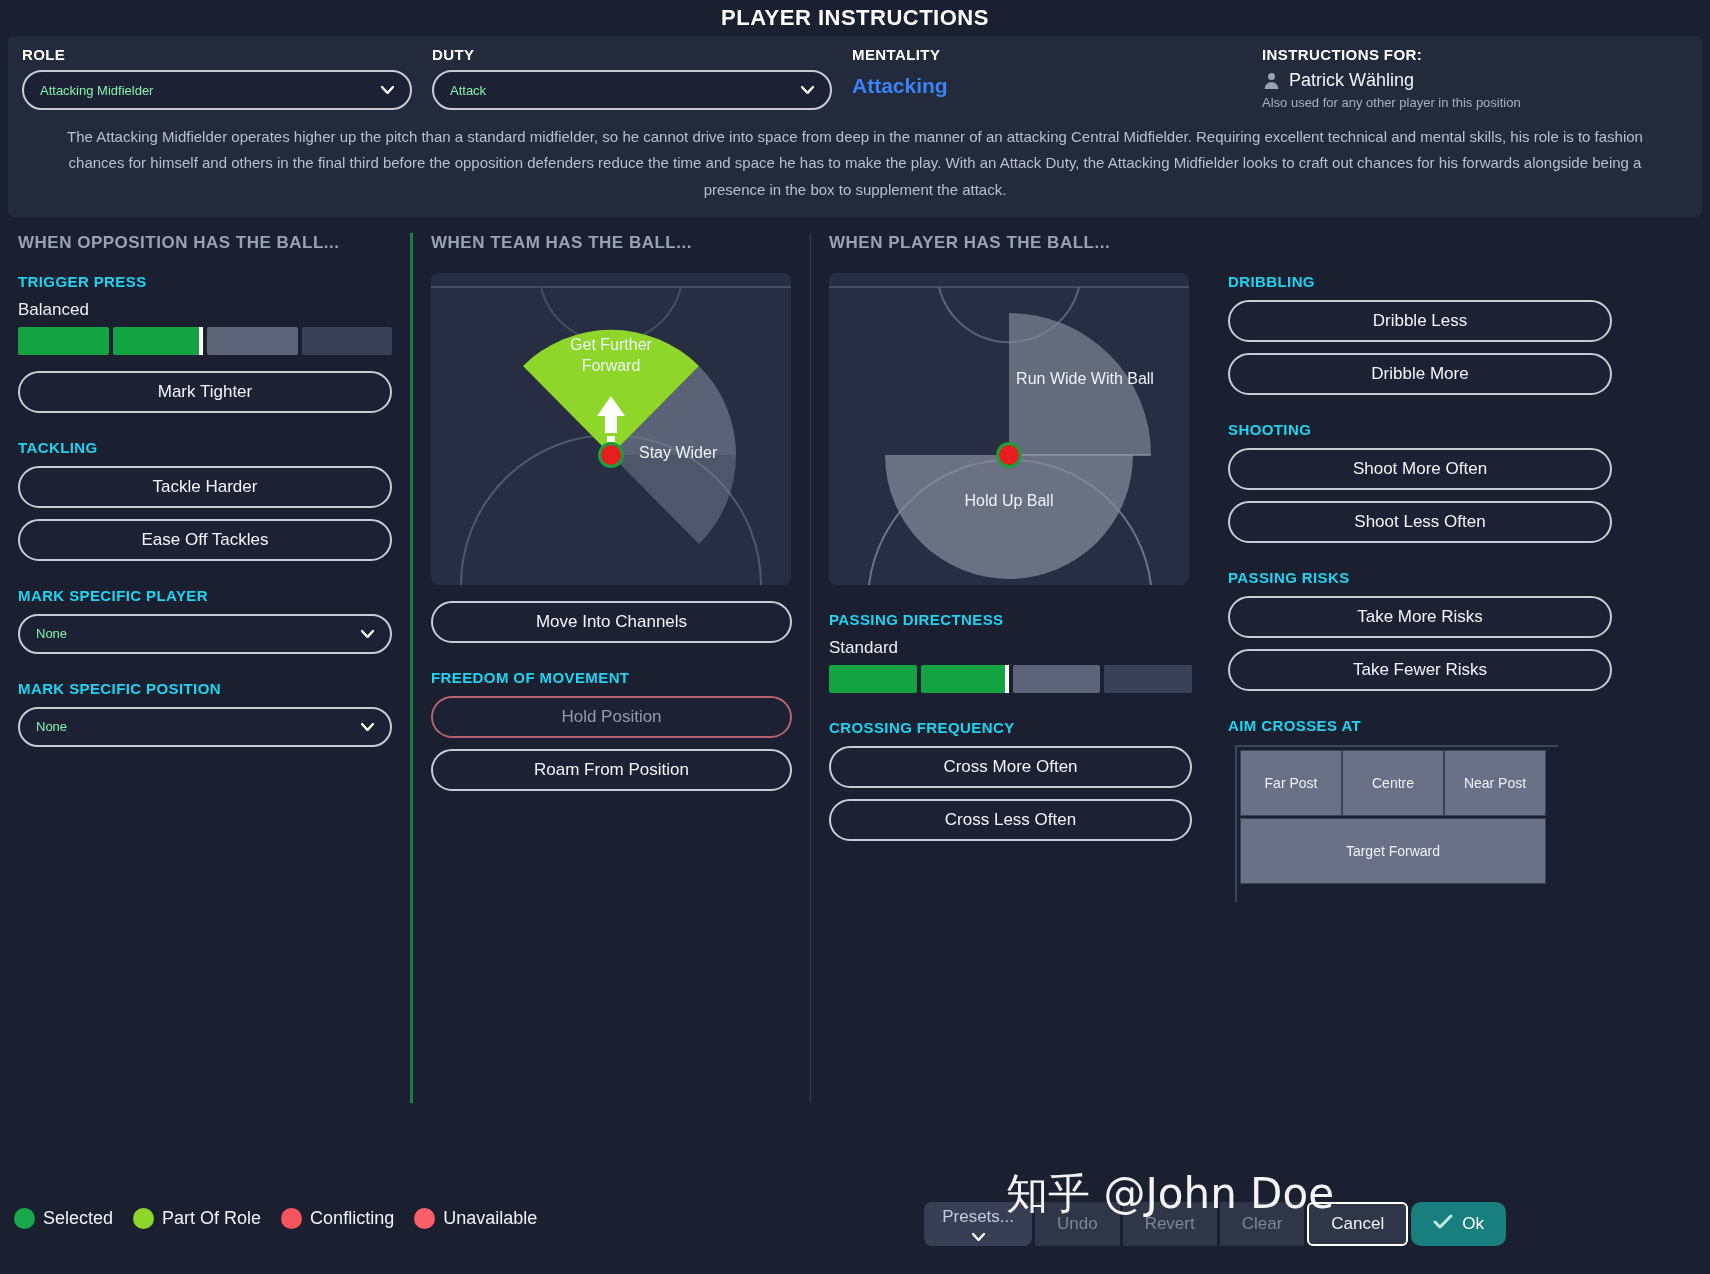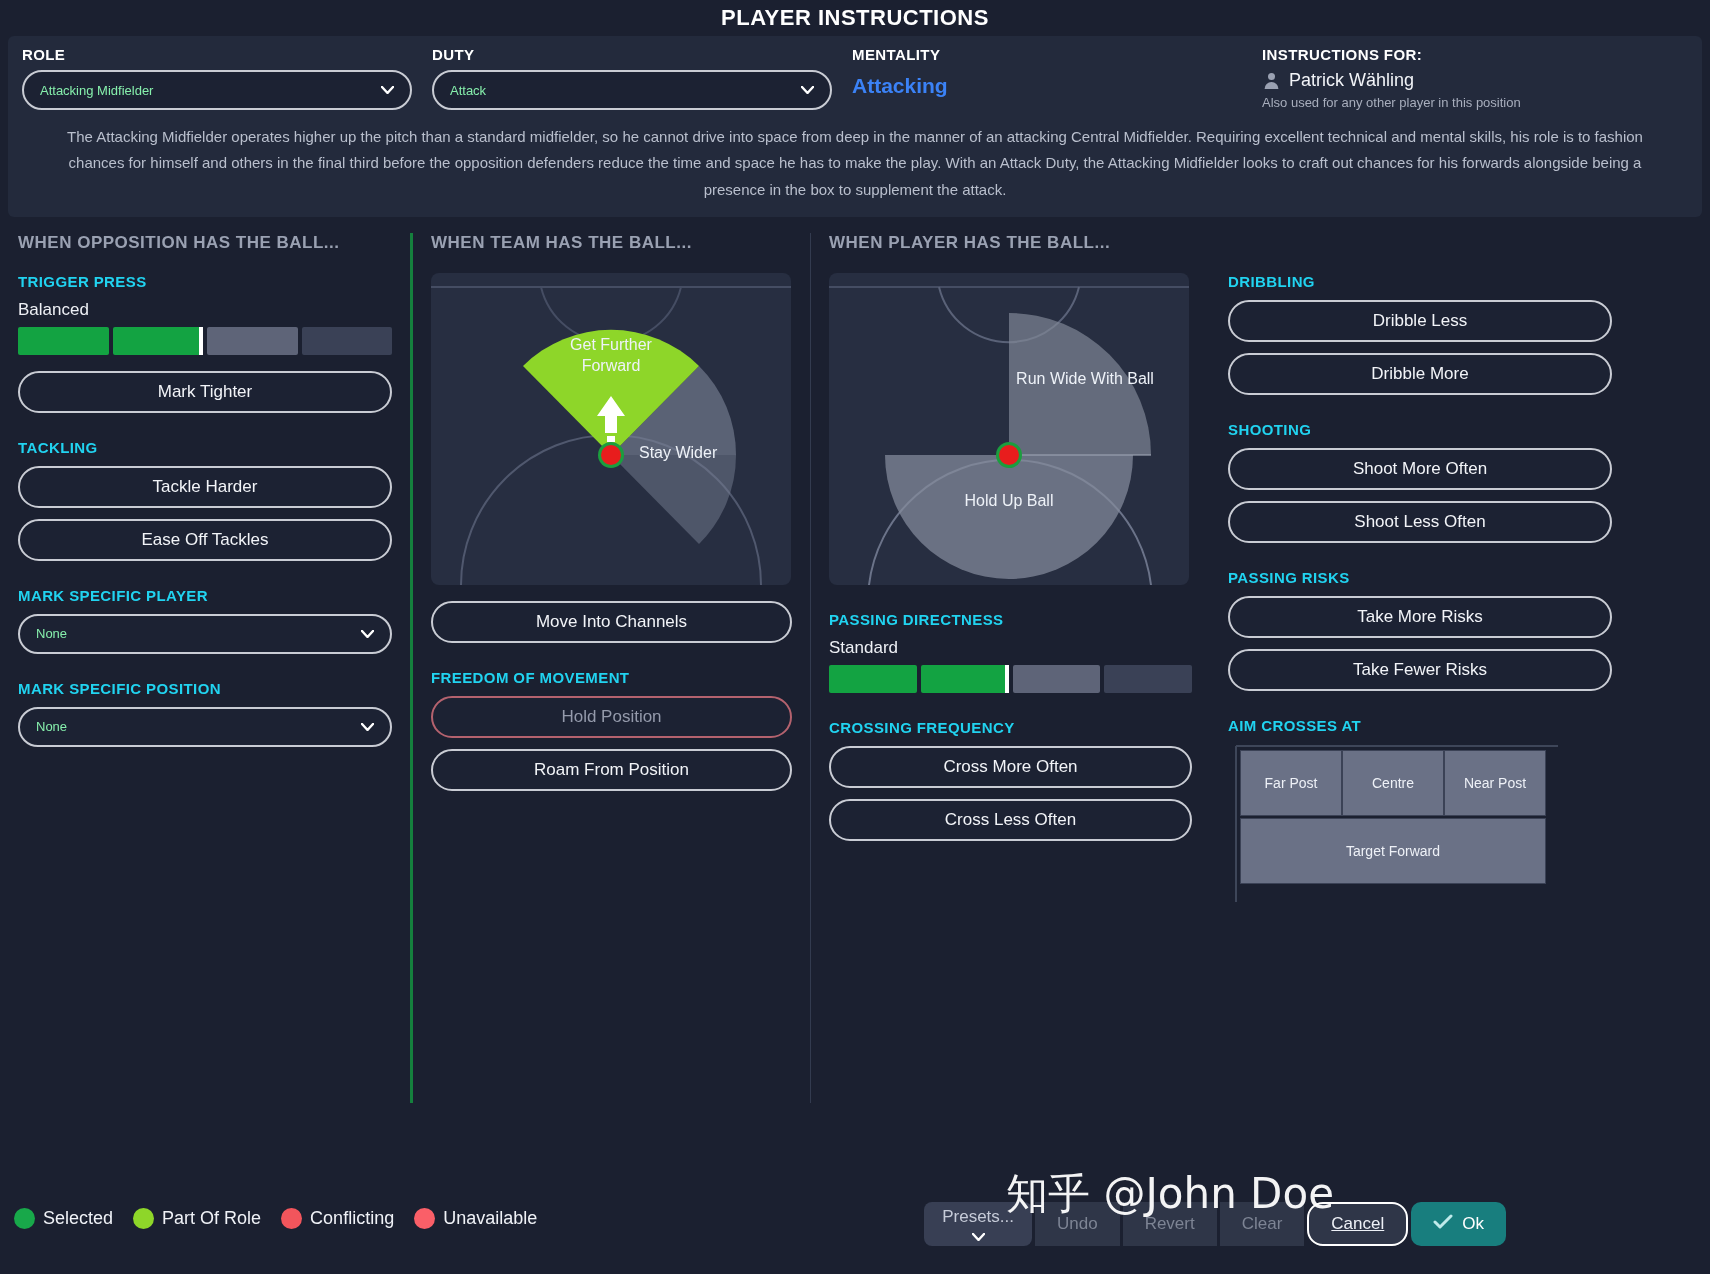--- a/index.html
+++ b/index.html
@@ -134,21 +134,21 @@
   .dot { width: 21px; height: 21px; border-radius: 50%; }
   .lg span { font-size: 18px; color: #f0f2f7; }
 
   .actions { position: absolute; right: 8px; top: 10px; display: flex; align-items: center; }
   .abtn {
     height: 44px; padding: 0 22px; display: flex; align-items: center; justify-content: center;
     font-size: 17px; color: #c6cbd8; background: #353c50; border-radius: 6px; margin-left: 3px;
   }
   .abtn.presets { background: #383f54; gap: 6px; border-radius: 8px; padding: 0 18px; flex-direction: column; }
   .abtn.dim { color: #7d8494; background: #2f3648; border-radius: 0; }
-  .abtn.cancel { background: #2f3648; border: 2px solid #ffffff; border-radius: 16px; color: #eef1f7; text-decoration: underline; }
+  .abtn.cancel { background: #2f3648; border: 2px solid #ffffff; border-radius: 6px; color: #eef1f7; }
   .abtn.ok { background: #187e7e; color: #ffffff; border-radius: 10px; gap: 9px; }
 
   .watermark {
     position: absolute; right: 180px; bottom: 36px;
     font-size: 42px; color: #ffffff; opacity: .95; white-space: nowrap;
     pointer-events: none; font-family: "DejaVu Sans", sans-serif;
   }
 </style>
 </head>
 <body>

